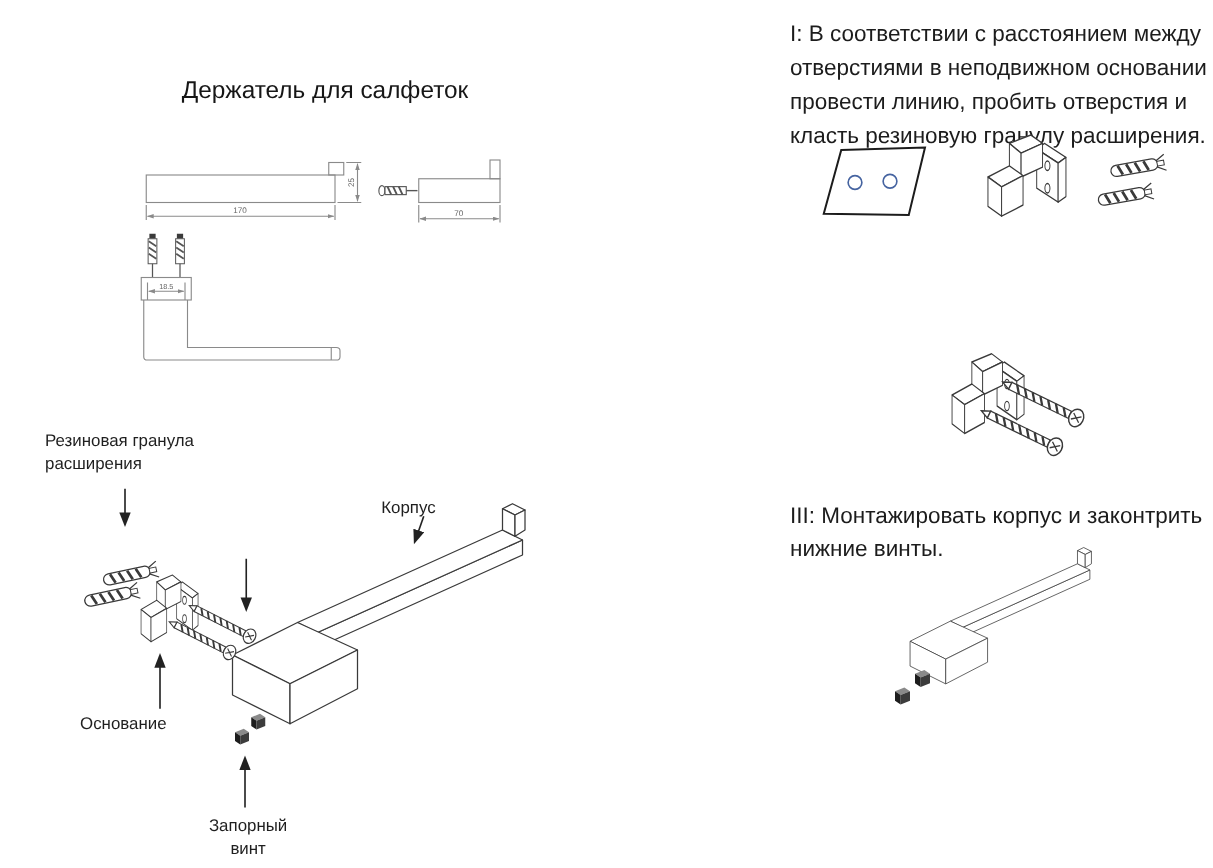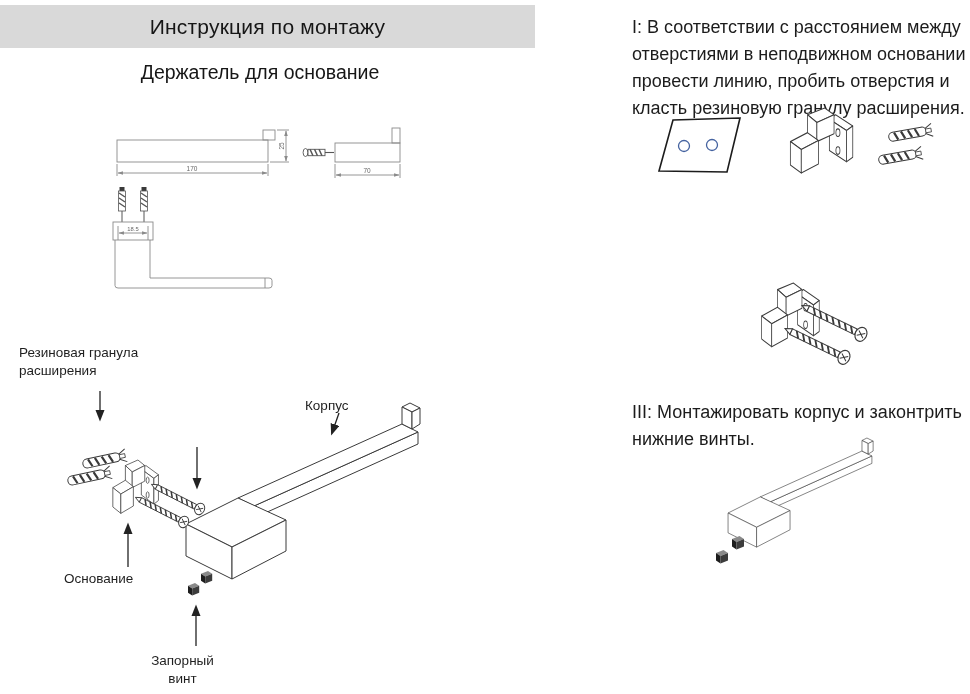--- a/index.html
+++ b/index.html
@@ -85,24 +85,21 @@
       </g>
 
       <g id="lock-screw-shape">
         <polygon points="0,2 5,0 8,2 3,4" fill="#8a8a8a"></polygon>
         <polygon points="0,2 3,4 3,9 0,7" fill="#1d1d1d"></polygon>
         <polygon points="3,4 8,2 8,7 3,9" fill="#3c3c3c"></polygon>
       </g>
     </defs>
   </svg>
 
-  <div class="header-bar">
-    <span>Инструкция по монтажу</span>
-  </div>
-  <div class="subtitle">Держатель для основание</div>
+  <div class="subtitle">Держатель для салфеток</div>
 
   <svg style="left:103px;top:118px" width="198" height="74">
     <rect class="tech" x="14" y="22" width="151" height="22"></rect>
     <rect class="tech" x="160" y="12" width="12" height="10"></rect>
     <path class="tech" stroke-width=".7" d="M14,46 V58 M165,46 V58 M174,12 H186 M167,44 H186"></path>
     <line class="tech" x1="15" y1="55" x2="164" y2="55" marker-start="url(#mDs)" marker-end="url(#mD)"></line>
     <line class="tech" x1="183" y1="13" x2="183" y2="43" marker-start="url(#mDs)" marker-end="url(#mD)"></line>
     <text class="dim" x="89" y="52.5" text-anchor="middle">170</text>
     <text class="dim" transform="translate(180.5,28) rotate(-90)" text-anchor="middle">25</text>
   </svg>
@@ -142,24 +139,24 @@
     <use href="#corpus" transform="translate(148,18)"></use>
     <use href="#anchor-plug" transform="translate(57,75) rotate(-12)"></use>
     <use href="#anchor-plug" transform="translate(42,92) rotate(-12)"></use>
     <use href="#base-block" transform="translate(81,75) scale(0.57,0.92)"></use>
     <use href="#tap-screw" transform="translate(133,99) rotate(27) scale(0.95)"></use>
     <use href="#tap-screw" transform="translate(117,112) rotate(27) scale(0.95)"></use>
     <use href="#lock-screw-shape" transform="translate(163,198) scale(1.4)"></use>
     <use href="#lock-screw-shape" transform="translate(176,186) scale(1.4)"></use>
   </svg>
 
-  <div class="part-label" style="left:19px;top:344px;width:150px">Резиновая гранула расширения</div>
+  <div class="part-label" style="left:36px;top:344px;width:150px">Резиновая гранула расширения</div>
   <div class="part-label" style="left:305px;top:397px;width:70px">Корпус</div>
   <div class="part-label" style="left:64px;top:570px;width:90px">Основание</div>
-  <div class="part-label centered" style="left:140px;top:652px;width:85px">Запорный винт</div>
+  <div class="part-label centered" style="left:156px;top:652px;width:85px">Запорный винт</div>
 
   <div class="step-text" style="left:632px;top:14px;width:338px">I: В соответствии с расстоянием между отверстиями в неподвижном основании провести линию, пробить отверстия и класть резиновую гранулу расширения.</div>
   <svg style="left:640px;top:100px" width="322" height="105">
     <polygon points="33,20 100,18 87,72 19,71" fill="#fff" stroke="#1c1c1c" stroke-width="1.6"></polygon>
     <circle cx="44" cy="46" r="5.5" fill="none" stroke="#4563a0" stroke-width="1.3"></circle>
     <circle cx="72" cy="45" r="5.5" fill="none" stroke="#4563a0" stroke-width="1.3"></circle>
     <use href="#base-block" transform="translate(141,8) scale(0.78,1.12)"></use>
     <use href="#anchor-plug" transform="translate(248,33) rotate(-10)"></use>
     <use href="#anchor-plug" transform="translate(238,56) rotate(-10)"></use>
   </svg>

